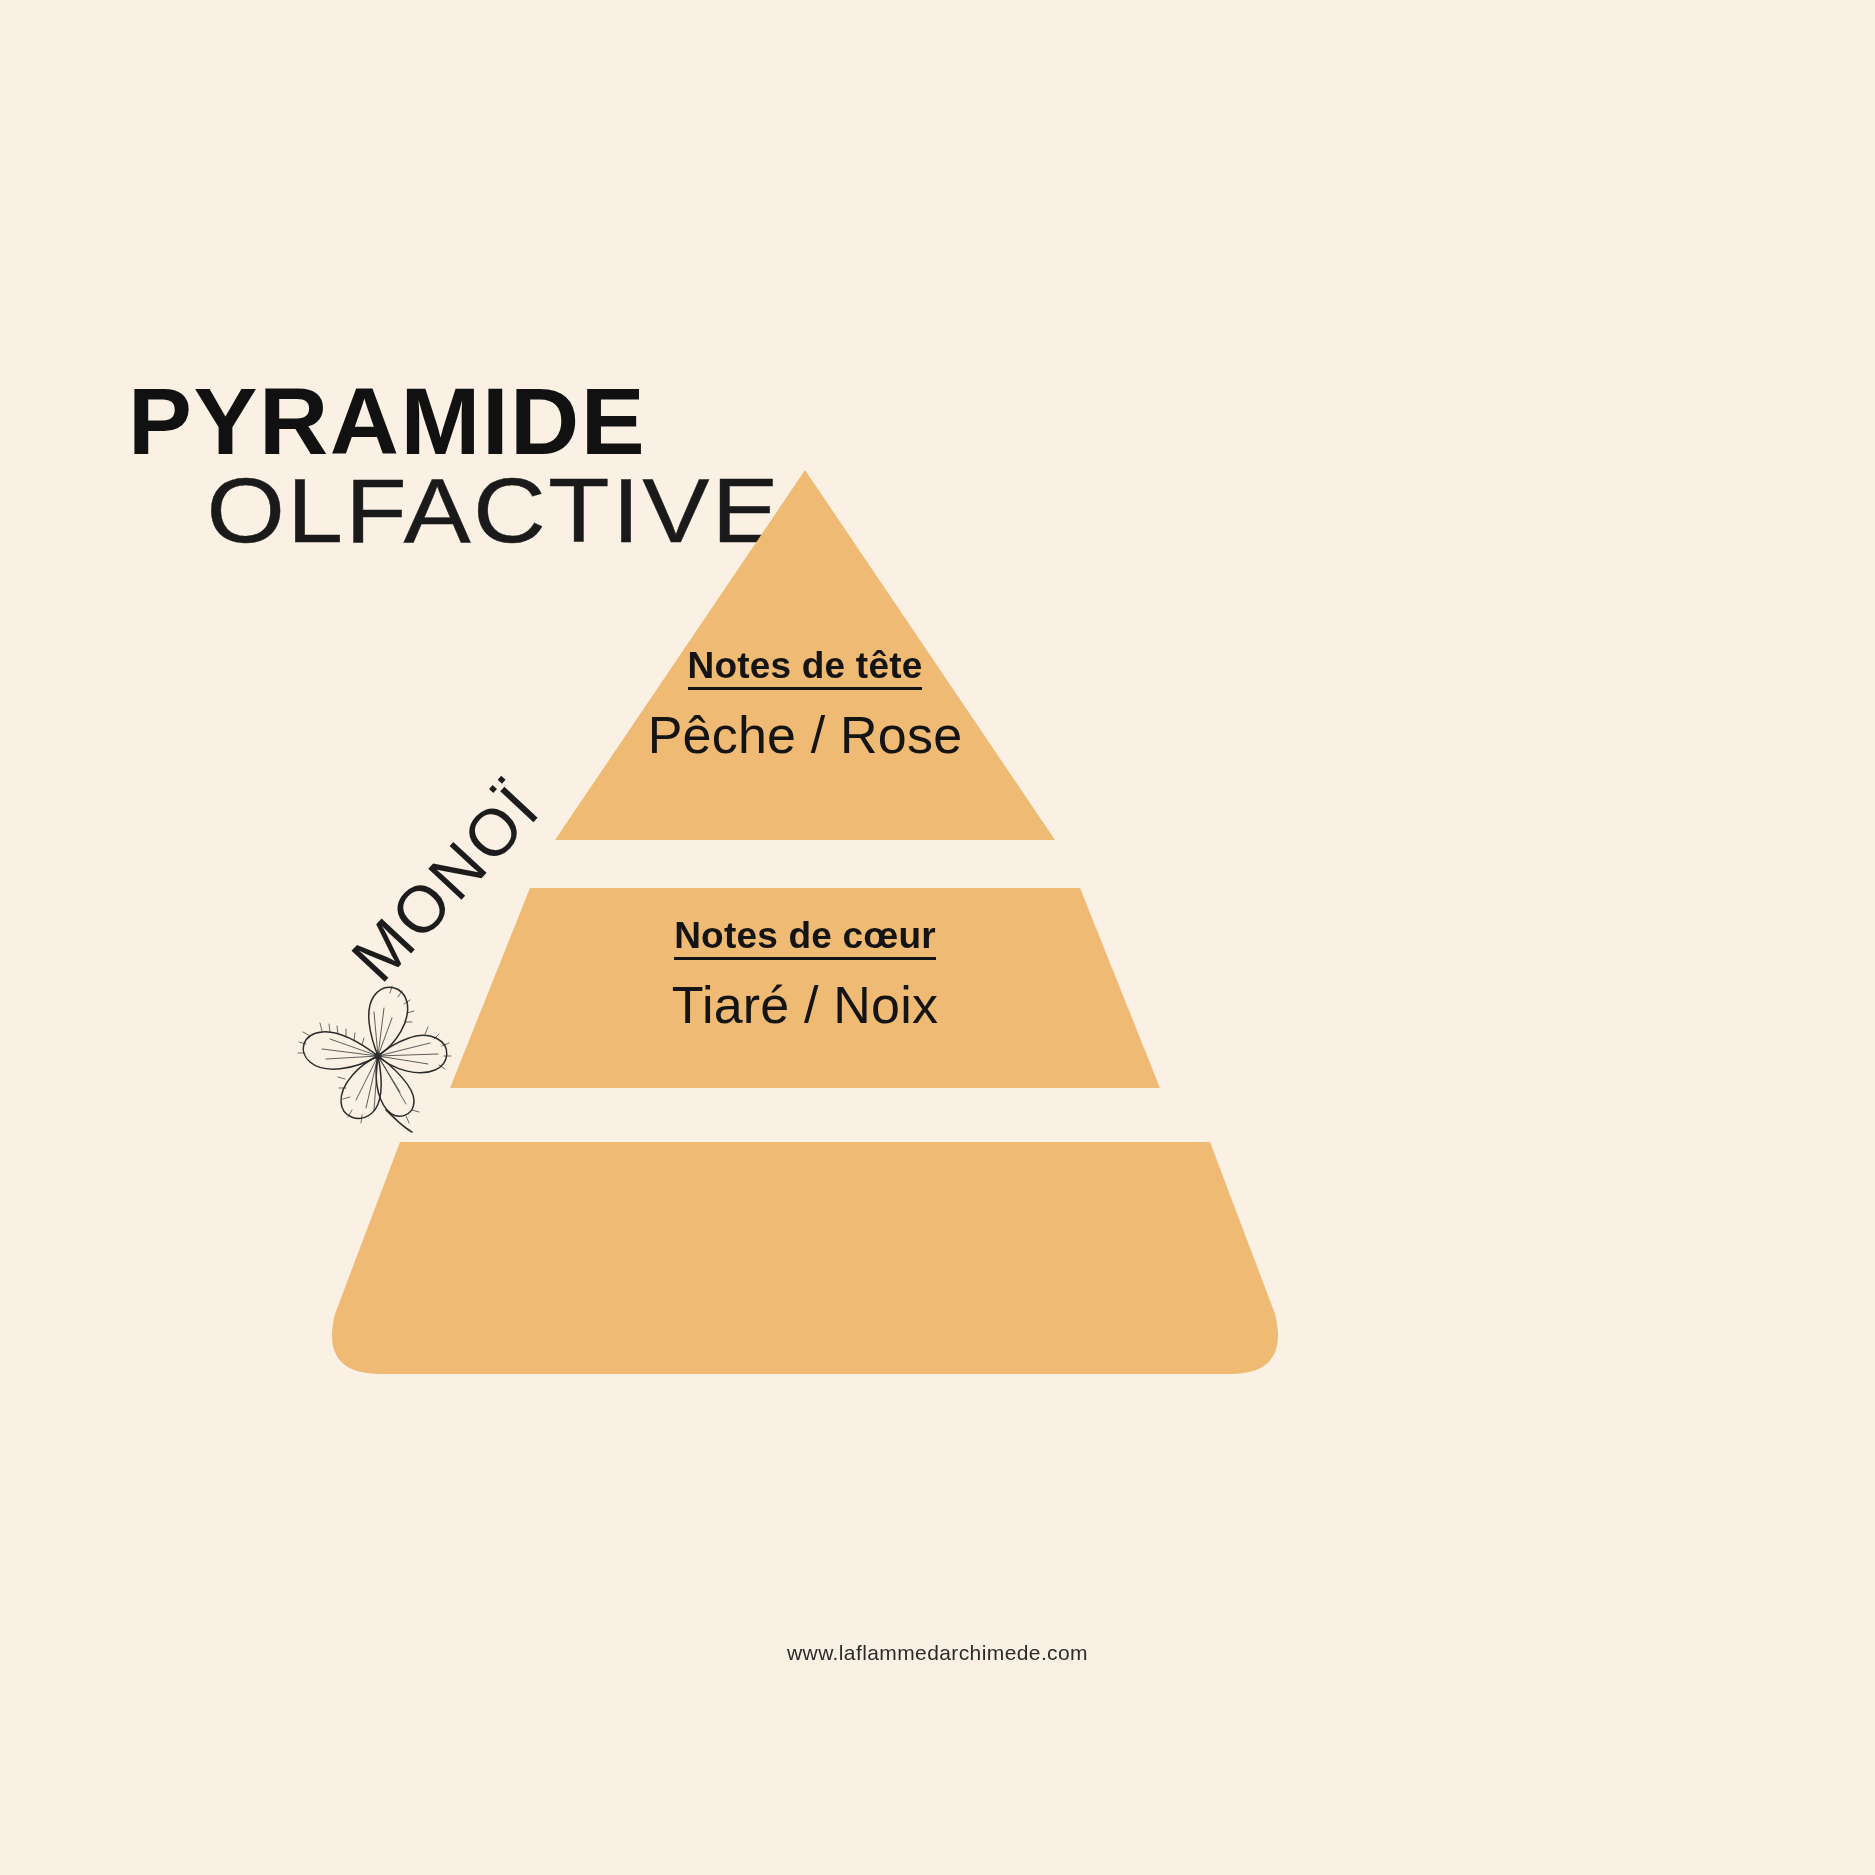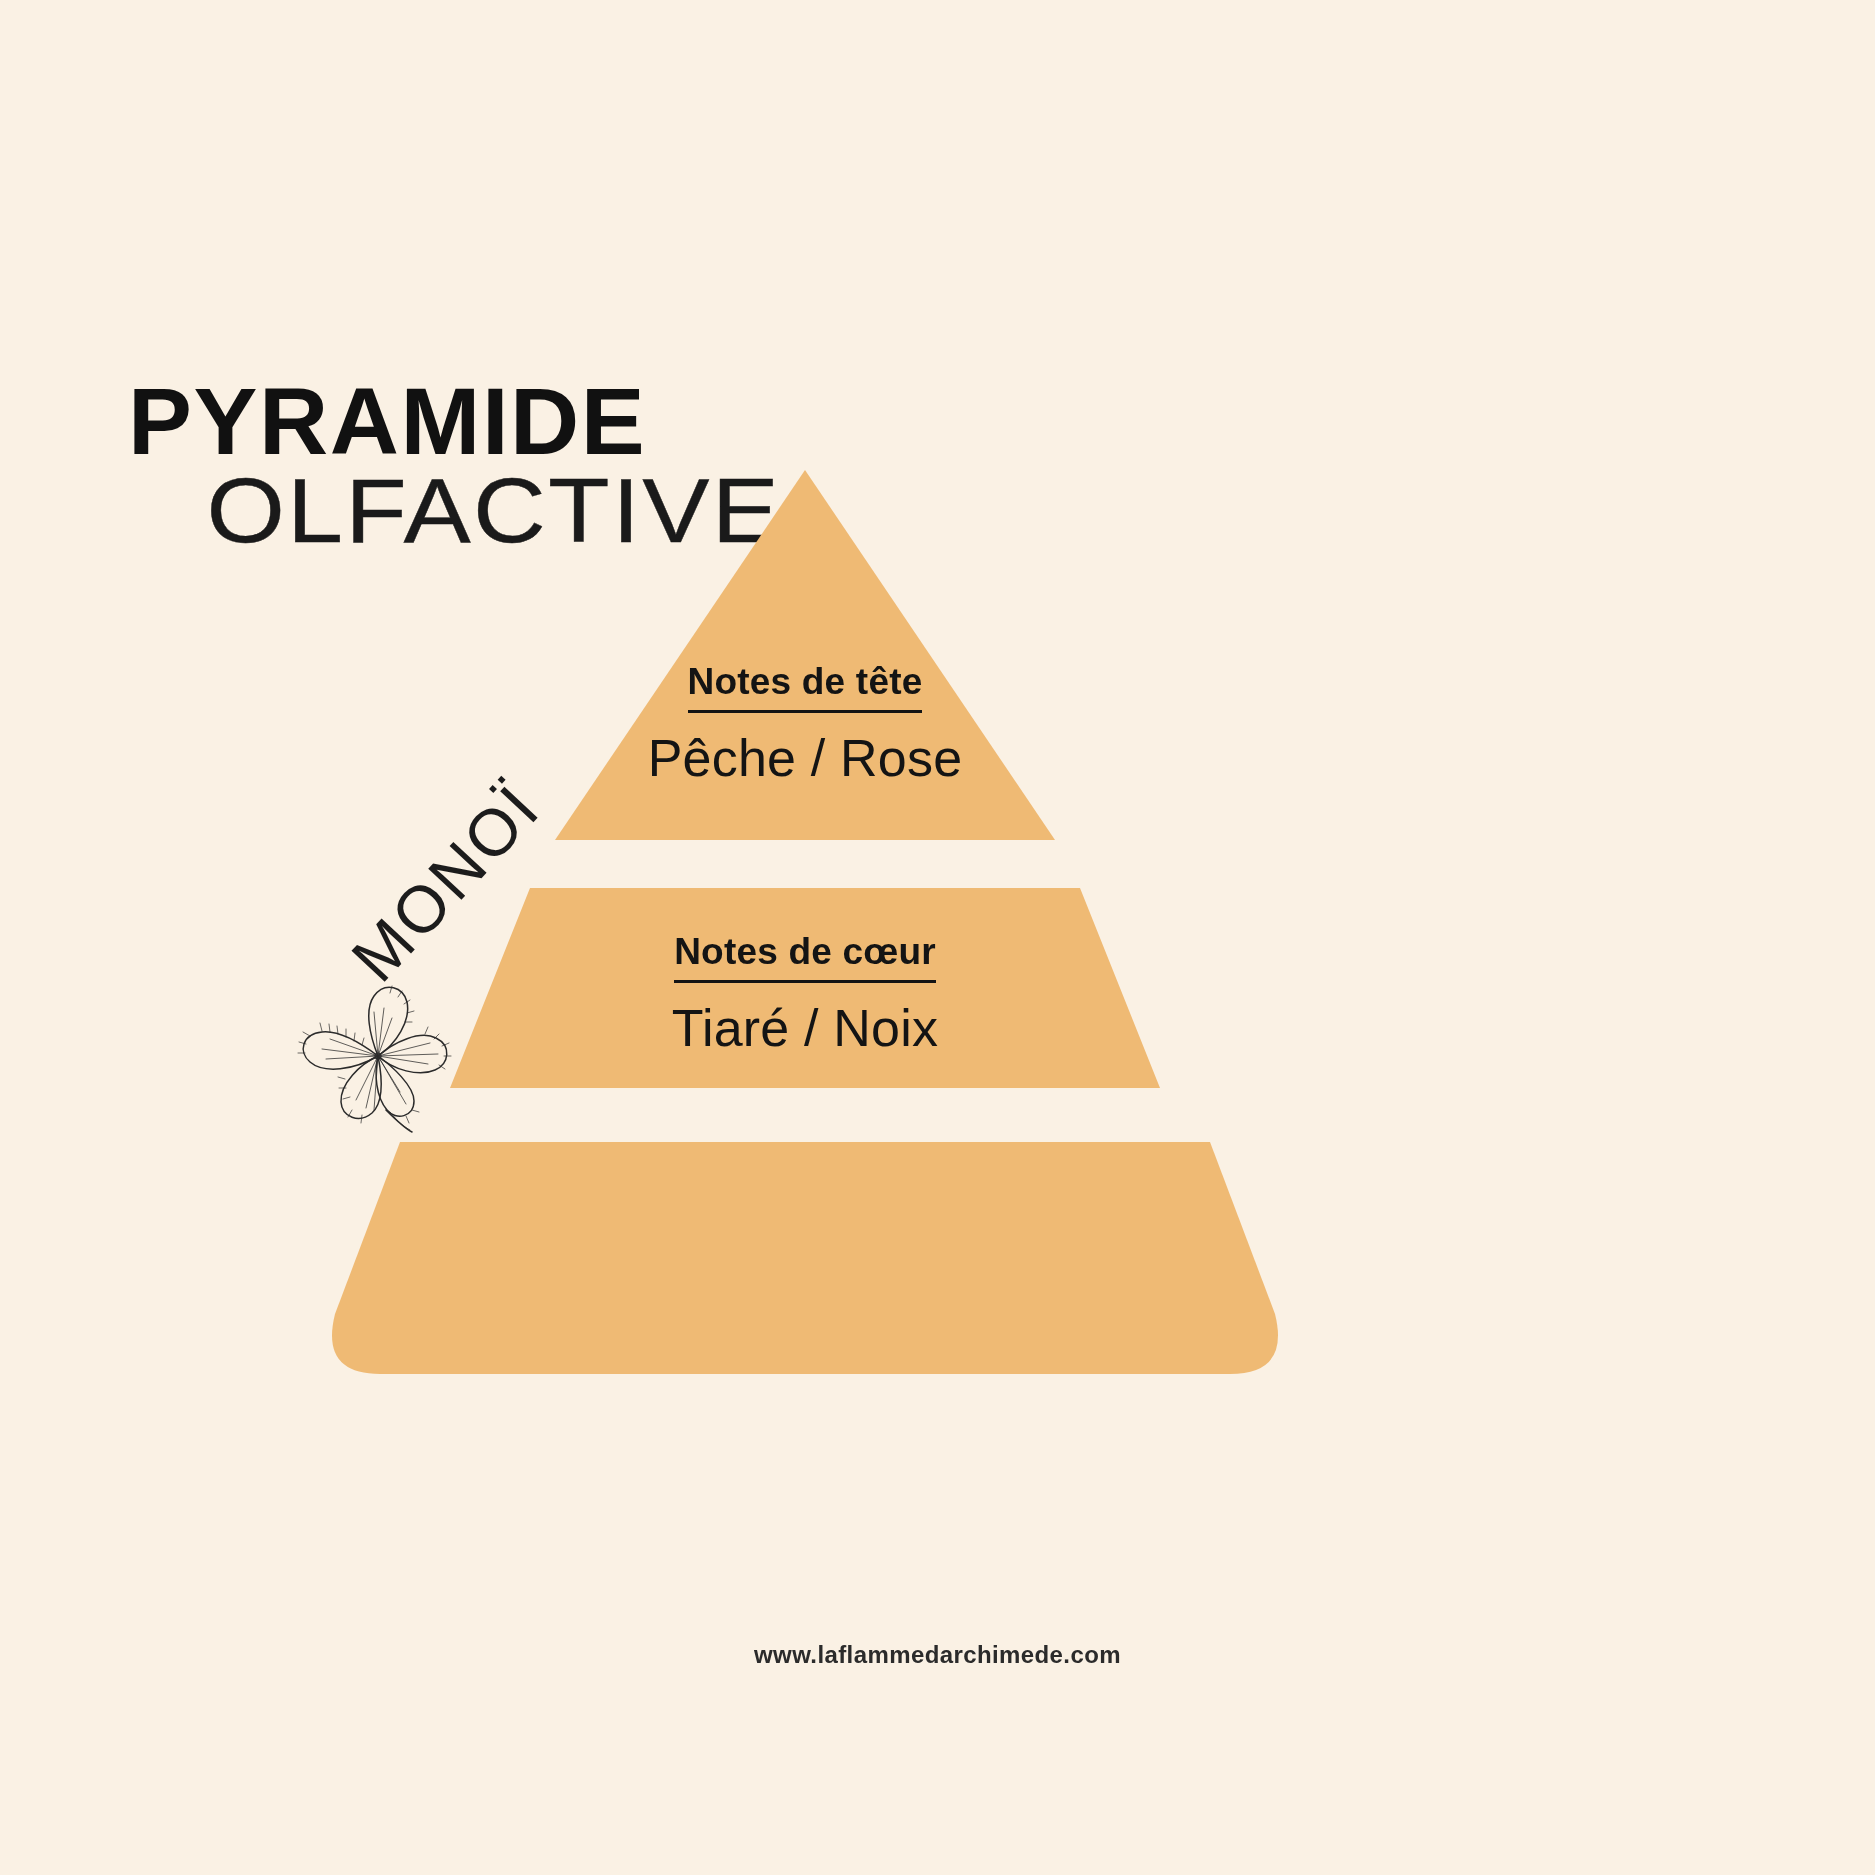--- a/index.html
+++ b/index.html
@@ -57,24 +57,23 @@
     position:absolute;
     left:0; width:100%;
     text-align:center;
     color:#141414;
     font-family:"Liberation Sans", sans-serif;
   }
   .band-title{
     font-size:37px;
     font-weight:700;
     letter-spacing:0.2px;
-    margin:16px 0 3px 0;
+    margin:0 0 3px 0;
     display:inline-block;
     border-bottom:3px solid #141414;
-    padding-bottom:7px;
   }
   .band-body{
     font-size:52px;
     font-weight:400;
     letter-spacing:0.2px;
     line-height:1.08;
     margin:14px 0 0 0;
   }
 
   
@@ -103,22 +102,22 @@
     width:170px; height:175px;
   }
 
   
   .url{
     position:absolute;
     left:0; top:1641px;
     width:1875px;
     text-align:center;
     font-family:"Liberation Sans", sans-serif;
-    font-size:24px;
-    font-weight:700;
+    font-size:21px;
+    font-weight:400;
     letter-spacing:0.4px;
     color:#2b2b2b;
   }
 </style>
 </head>
 <body>
 
 <div id="stage">
 
   <div class="title-block">

